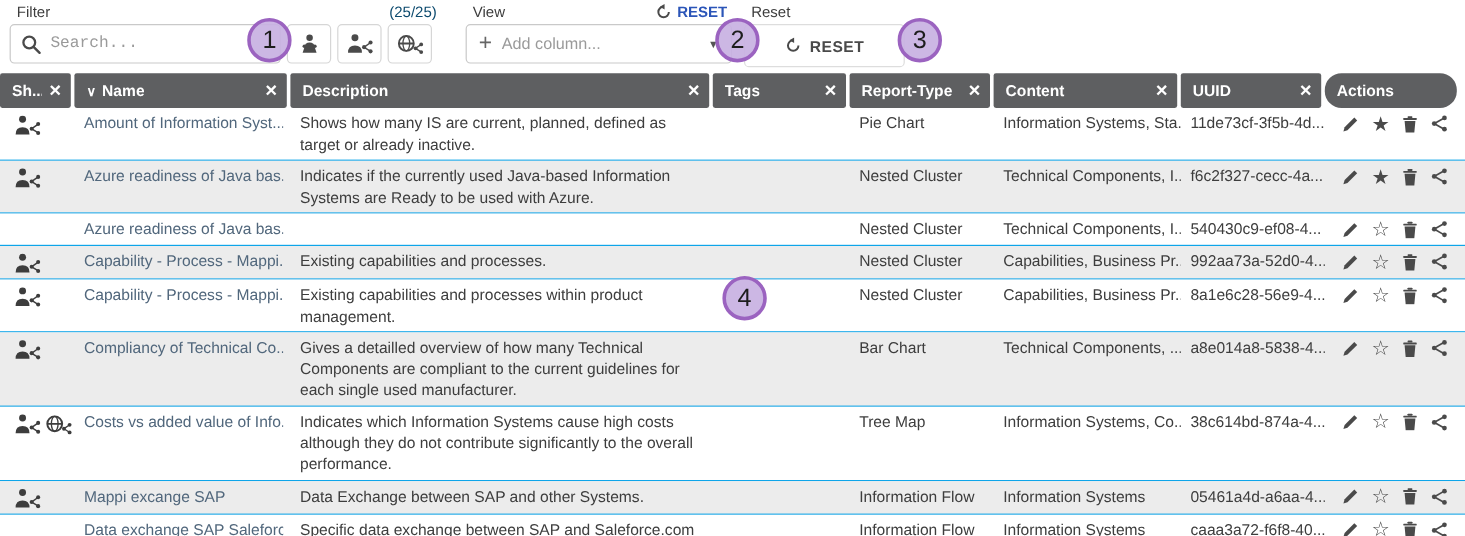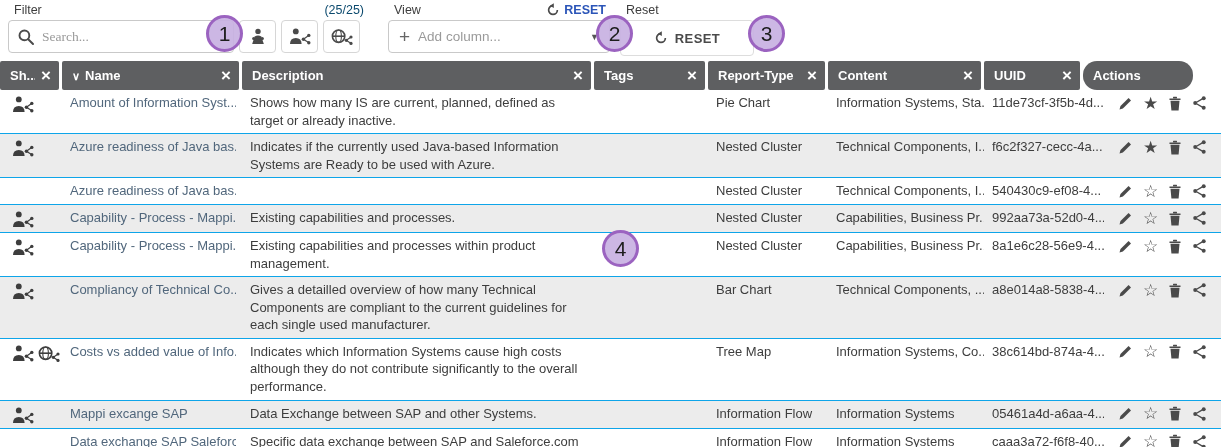--- a/index.html
+++ b/index.html
@@ -13,21 +13,21 @@
   .group-head { display:flex; justify-content:space-between; align-items:flex-end;
     padding:0 4px 0 6px; height:15px; font-size:12.5px; color:#3d3d3d; }
   .group-count { color:#0c4a6e; }
   .panel-row { display:flex; gap:5px; margin-top:3px; }
   .panel { border:1px solid #e6e6e6; border-radius:4px; background:#fff; }
 
   .filter-group { left:8px; width:360px; }
   .search-box { display:flex; align-items:center; gap:7px; width:226px; height:33px;
     border:1px solid #c9c9c9; border-radius:4px; padding:0 8px; background:#fff; }
   .search-box input { border:none; outline:none; flex:1; font-size:13.5px;
-    font-family:Liberation Serif, serif; color:#333; min-width:0; background:transparent; }
+    font-family:Liberation Mono, monospace; color:#333; min-width:0; background:transparent; }
   .search-box input::placeholder { color:#9a9a9a; }
   .tool-btn { width:37px; height:33px; border:1px solid #d6d6d6; border-radius:4px;
     background:#fff; display:flex; align-items:center; justify-content:center; cursor:pointer; }
 
   .view-group { left:388px; width:222px; }
   .reset-link { display:flex; align-items:center; gap:4px; color:#2b55b8;
     font-size:12.5px; font-weight:bold; cursor:pointer; }
   .add-column { display:flex; align-items:center; gap:8px; width:222px; height:33px;
     border:1px solid #c9c9c9; border-radius:4px; padding:0 10px; background:#fff;
     font-size:13.5px; color:#9a9a9a; cursor:pointer; }
@@ -46,21 +46,21 @@
 
   
   .thead { display:flex; height:29px; }
   .hcell { background:#5e5f61; color:#fff; font-size:13px; font-weight:bold;
     display:flex; align-items:center; justify-content:space-between;
     padding:0 8px 0 10px; margin-right:3px; border-radius:2px; cursor:pointer; }
   .hclose { font-size:17px; font-weight:bold; line-height:1; cursor:pointer; padding-left:6px; }
   .hsort { font-size:11px; margin-right:5px; font-weight:bold; }
   .hlabel { white-space:nowrap; overflow:hidden; }
   .w-shared{width:59px;} .w-name{width:177px;} .w-desc{width:349px;} .w-tags{width:111px;gap:44px;}
-  .w-type{width:117px;} .w-content{width:153px;} .w-uuid{width:96px;justify-content:space-between;}
+  .w-type{width:117px;} .w-content{width:153px;} .w-uuid{width:117px;justify-content:space-between;}
   .w-actions{width:110px; margin-right:0; justify-content:flex-start;border-radius:14px;}
 
   .trow { display:grid; grid-template-columns:62px 180px 352px 114px 120px 156px 120px 117px;
     border-bottom:1px solid #0ea5e9; background:#fff; }
   .trow:nth-child(even) { background:#ececec; }
   .cell { padding:4px 6px 4px 8px; font-size:13px; line-height:1.35; overflow:hidden; }
   .c-shared { display:flex; gap:4px; padding-left:12px; padding-top:6px; align-items:flex-start; }
   .c-name a { color:#51677c; text-decoration:none; white-space:nowrap; display:block;
     overflow:hidden; cursor:pointer; }
   .c-desc { color:#3d3d3d; }

